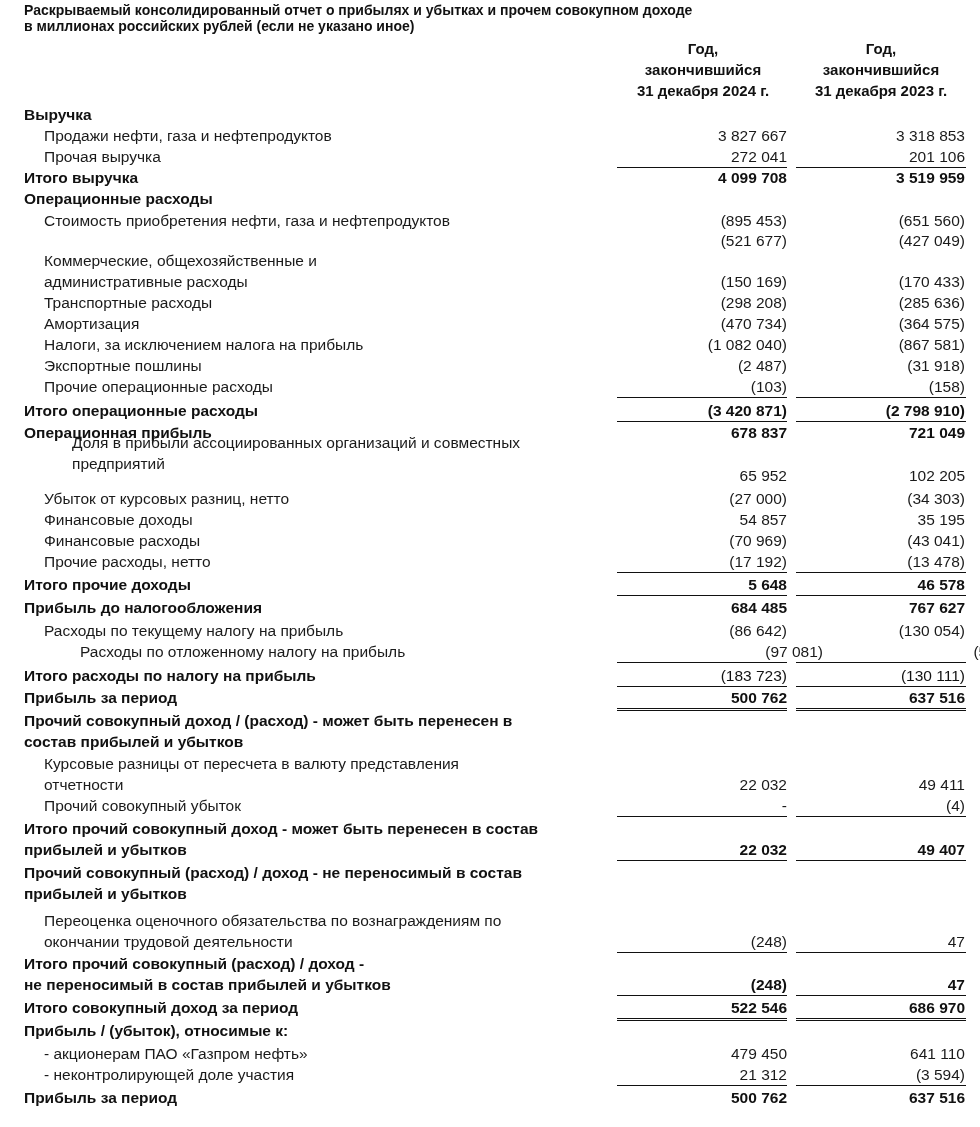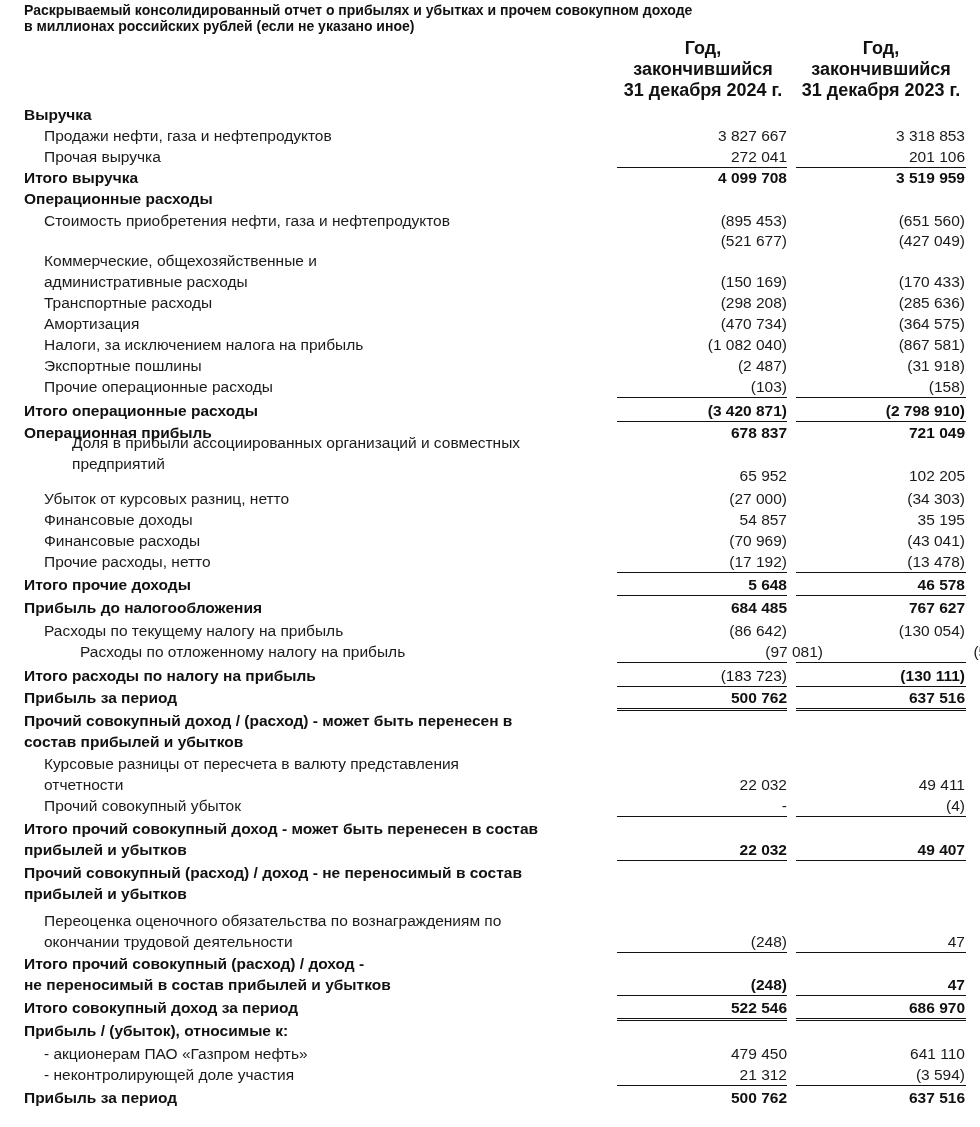--- a/index.html
+++ b/index.html
@@ -1,19 +1,19 @@
 <!DOCTYPE html>
 <html><head>
 <meta charset="utf-8">
 <style>
   html, body { margin:0; padding:0; background:#ffffff; }
   body { width:980px; height:1127px; overflow:hidden; position:relative;
          font-family:"Liberation Sans", sans-serif; color:#1a1a1a; }
   .hdr { position:absolute; left:24px; top:2px; font-size:14px; font-weight:bold; line-height:16px; color:#111; }
-  .colhead { position:absolute; top:38px; width:170px; text-align:center; font-size:18px;
+  .colhead { position:absolute; top:38px; width:170px; text-align:center; font-size:15px;
              font-weight:bold; line-height:21px; color:#111; }
   #ch1 { left:618px; }
   #ch2 { left:796px; }
   .tbl { position:absolute; left:0; top:104px; width:980px; }
   .row { position:relative; width:980px; font-size:15.5px; }
   .lbl { position:absolute; left:24px; width:570px; line-height:21px; }
   .ind .lbl { left:44px; }
   .bold .lbl, .bold .val { font-weight:bold; color:#111; }
   .val { position:absolute; width:180px; text-align:right; line-height:21px; bottom:0; }
   .v1 { left:607px; }
@@ -173,21 +173,21 @@
     <div class="row ind" style="height: 21px; margin-left: 36px;">
       <div class="lbl" style="white-space: pre-line; bottom: 0px;">Расходы по отложенному налогу на прибыль</div>
       <div class="val v1">(97 081)</div>
       <div class="val v2">(57)</div>
     </div>
     <div class="row bold" style="height: 24px;">
       <div class="cellline l1 single"></div>
       <div class="cellline l2 single"></div>
       <div class="lbl" style="white-space: pre-line; bottom: 0px;">Итого расходы по налогу на прибыль</div>
       <div class="val v1" style="font-weight: normal;">(183 723)</div>
-      <div class="val v2" style="font-weight: bold;">(130 111)</div>
+      <div class="val v2" style="font-weight: normal;">(130 111)</div>
     </div>
     <div class="row bold" style="height: 22px;">
       <div class="cellline l1 single"></div>
       <div class="cellline l2 single"></div>
       <div class="lbl" style="white-space: pre-line; bottom: 0px;">Прибыль за период</div>
       <div class="val v1">500 762</div>
       <div class="val v2">637 516</div>
     </div>
     <div class="row bold" style="height: 45px;">
       <div class="cellline l1 double"></div>

